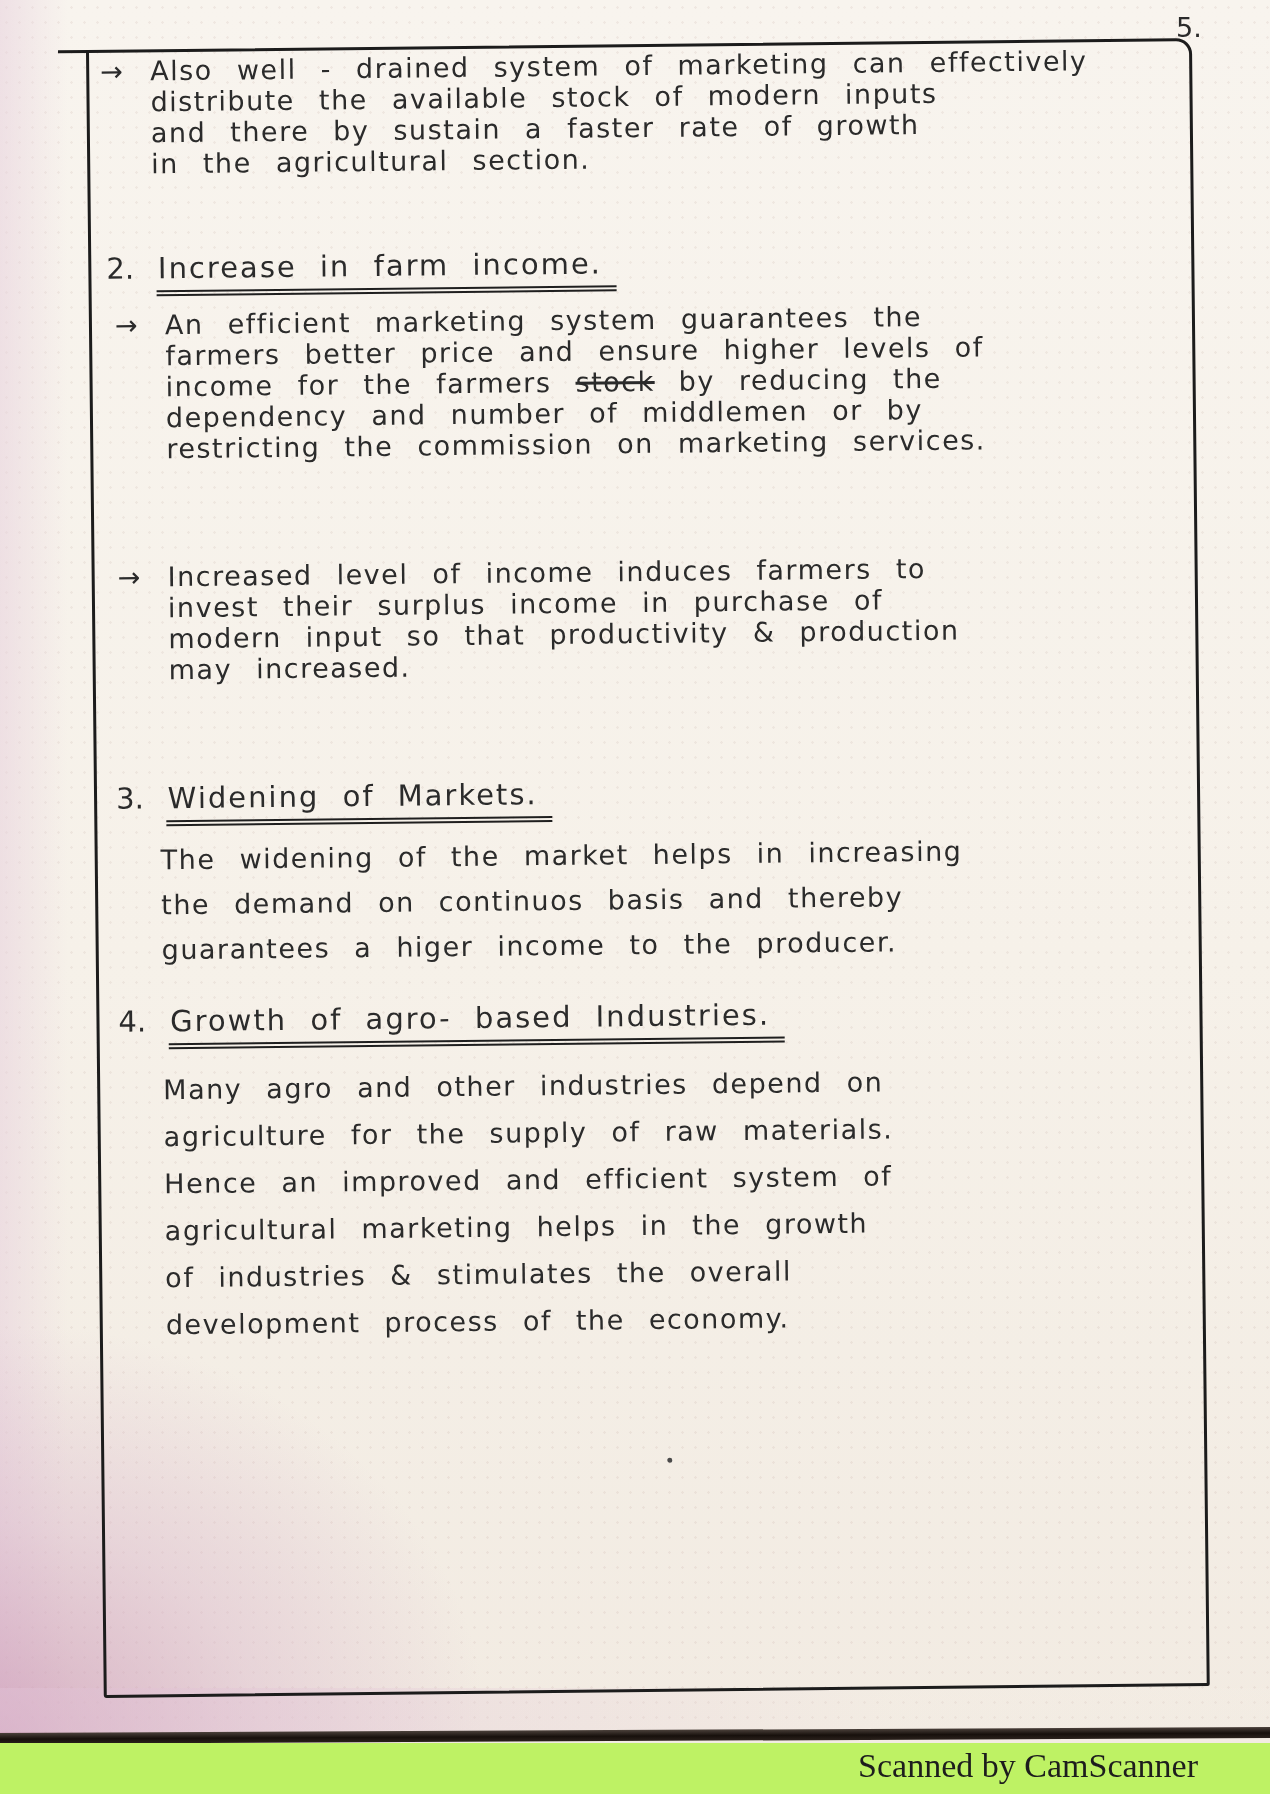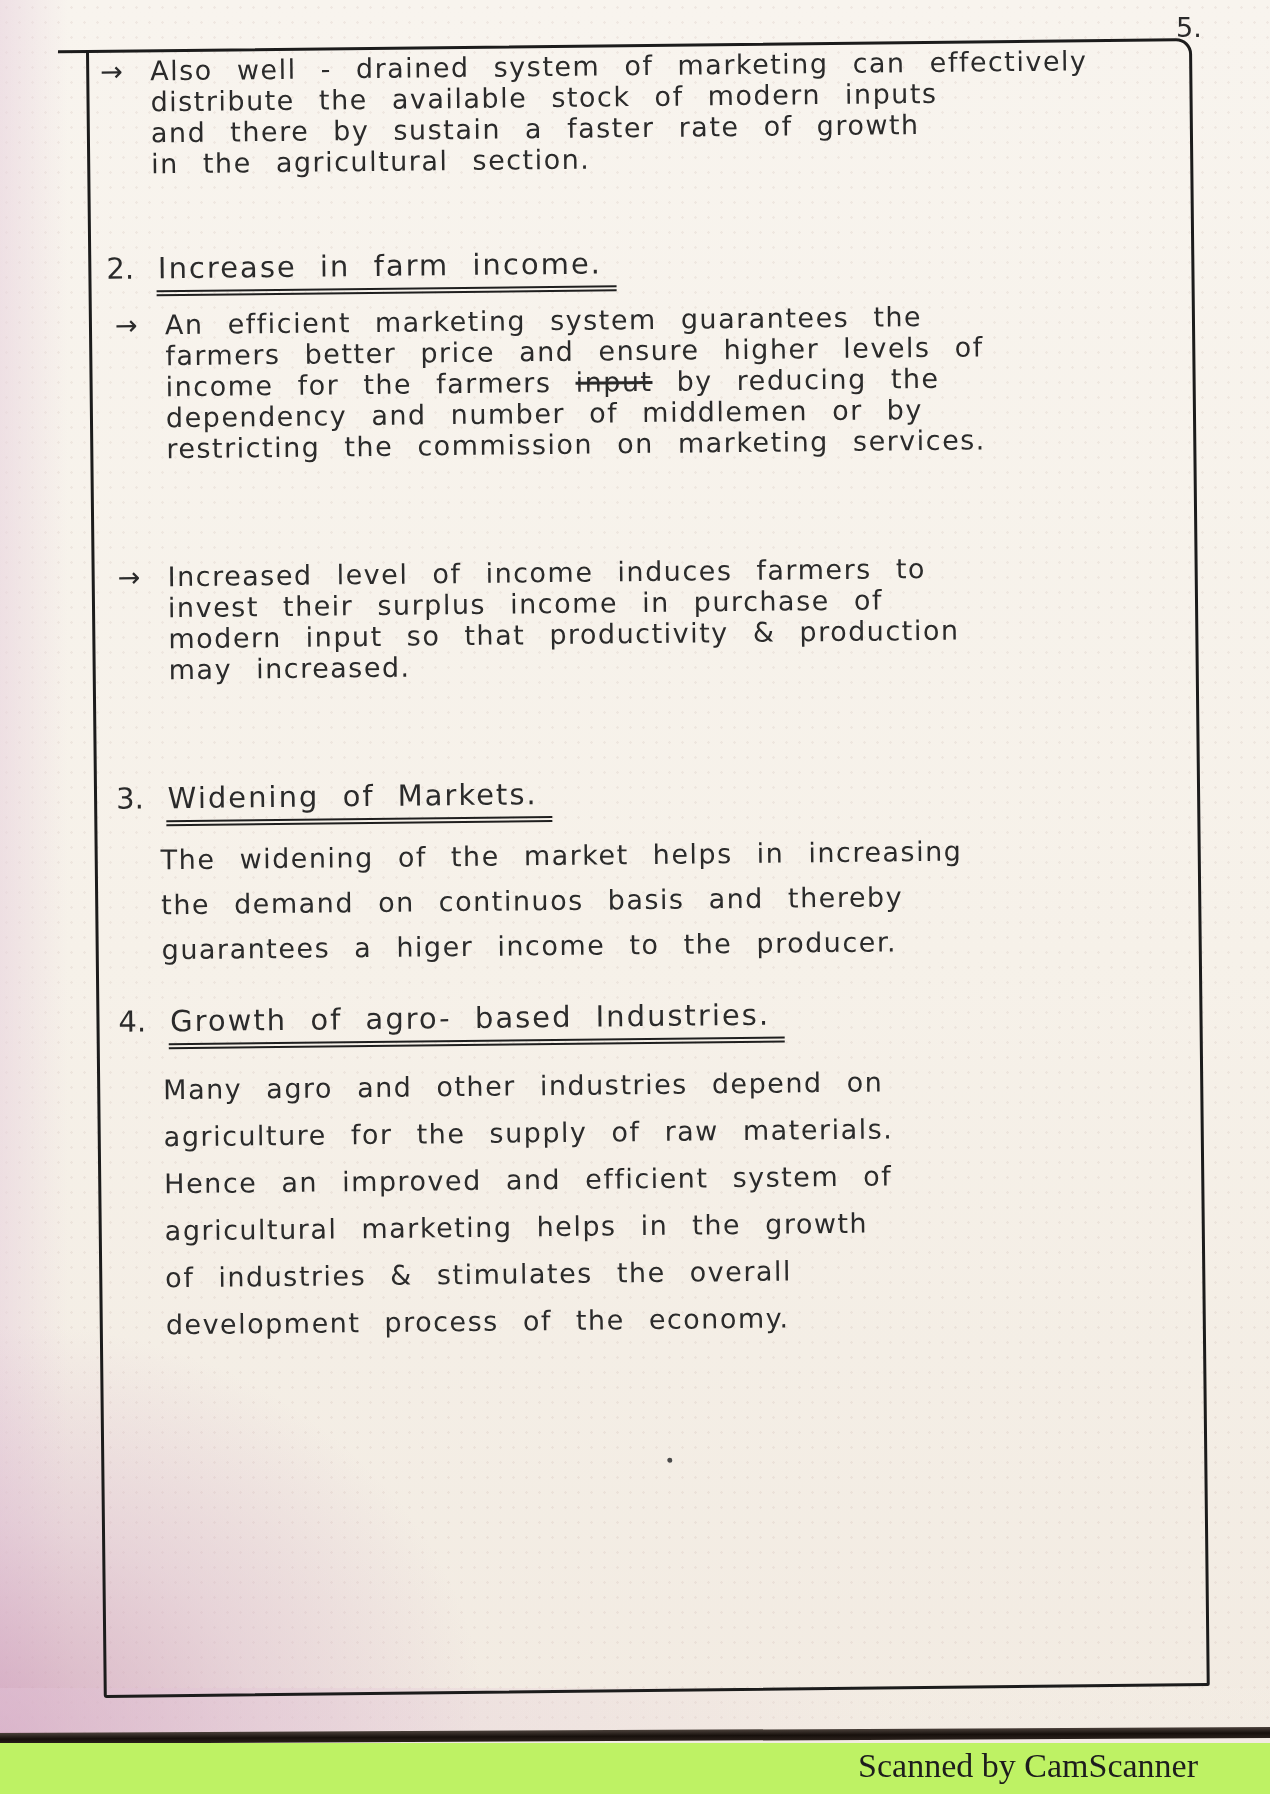--- a/index.html
+++ b/index.html
@@ -128,21 +128,21 @@
       <div class="block sec-head hw" style="left:104px; top:252px;">
         <div class="sec-num">2.</div>
         <div class="sec-title">Increase in farm income.</div>
       </div>
 
       <div class="block bullet hw lh50" style="left:112px; top:310px;">
         <div class="marker">→</div>
         <div>
           <div class="body-line">An efficient marketing system guarantees the</div>
           <div class="body-line">farmers better price and ensure higher levels of</div>
-          <div class="body-line"><span>income for the farmers </span><span class="struck">input</span><span> by reducing the</span></div>
+          <div class="body-line"><span>income for the farmers </span><span class="struck">stock</span><span> by reducing the</span></div>
           <div class="body-line">dependency and number of middlemen or by</div>
           <div class="body-line">restricting the commission on marketing services.</div>
         </div>
       </div>
 
       <div class="block bullet hw lh48" style="left:112px; top:562px;">
         <div class="marker">→</div>
         <div>
           <div class="body-line">Increased level of income induces farmers to</div>
           <div class="body-line">invest their surplus income in purchase of</div>

